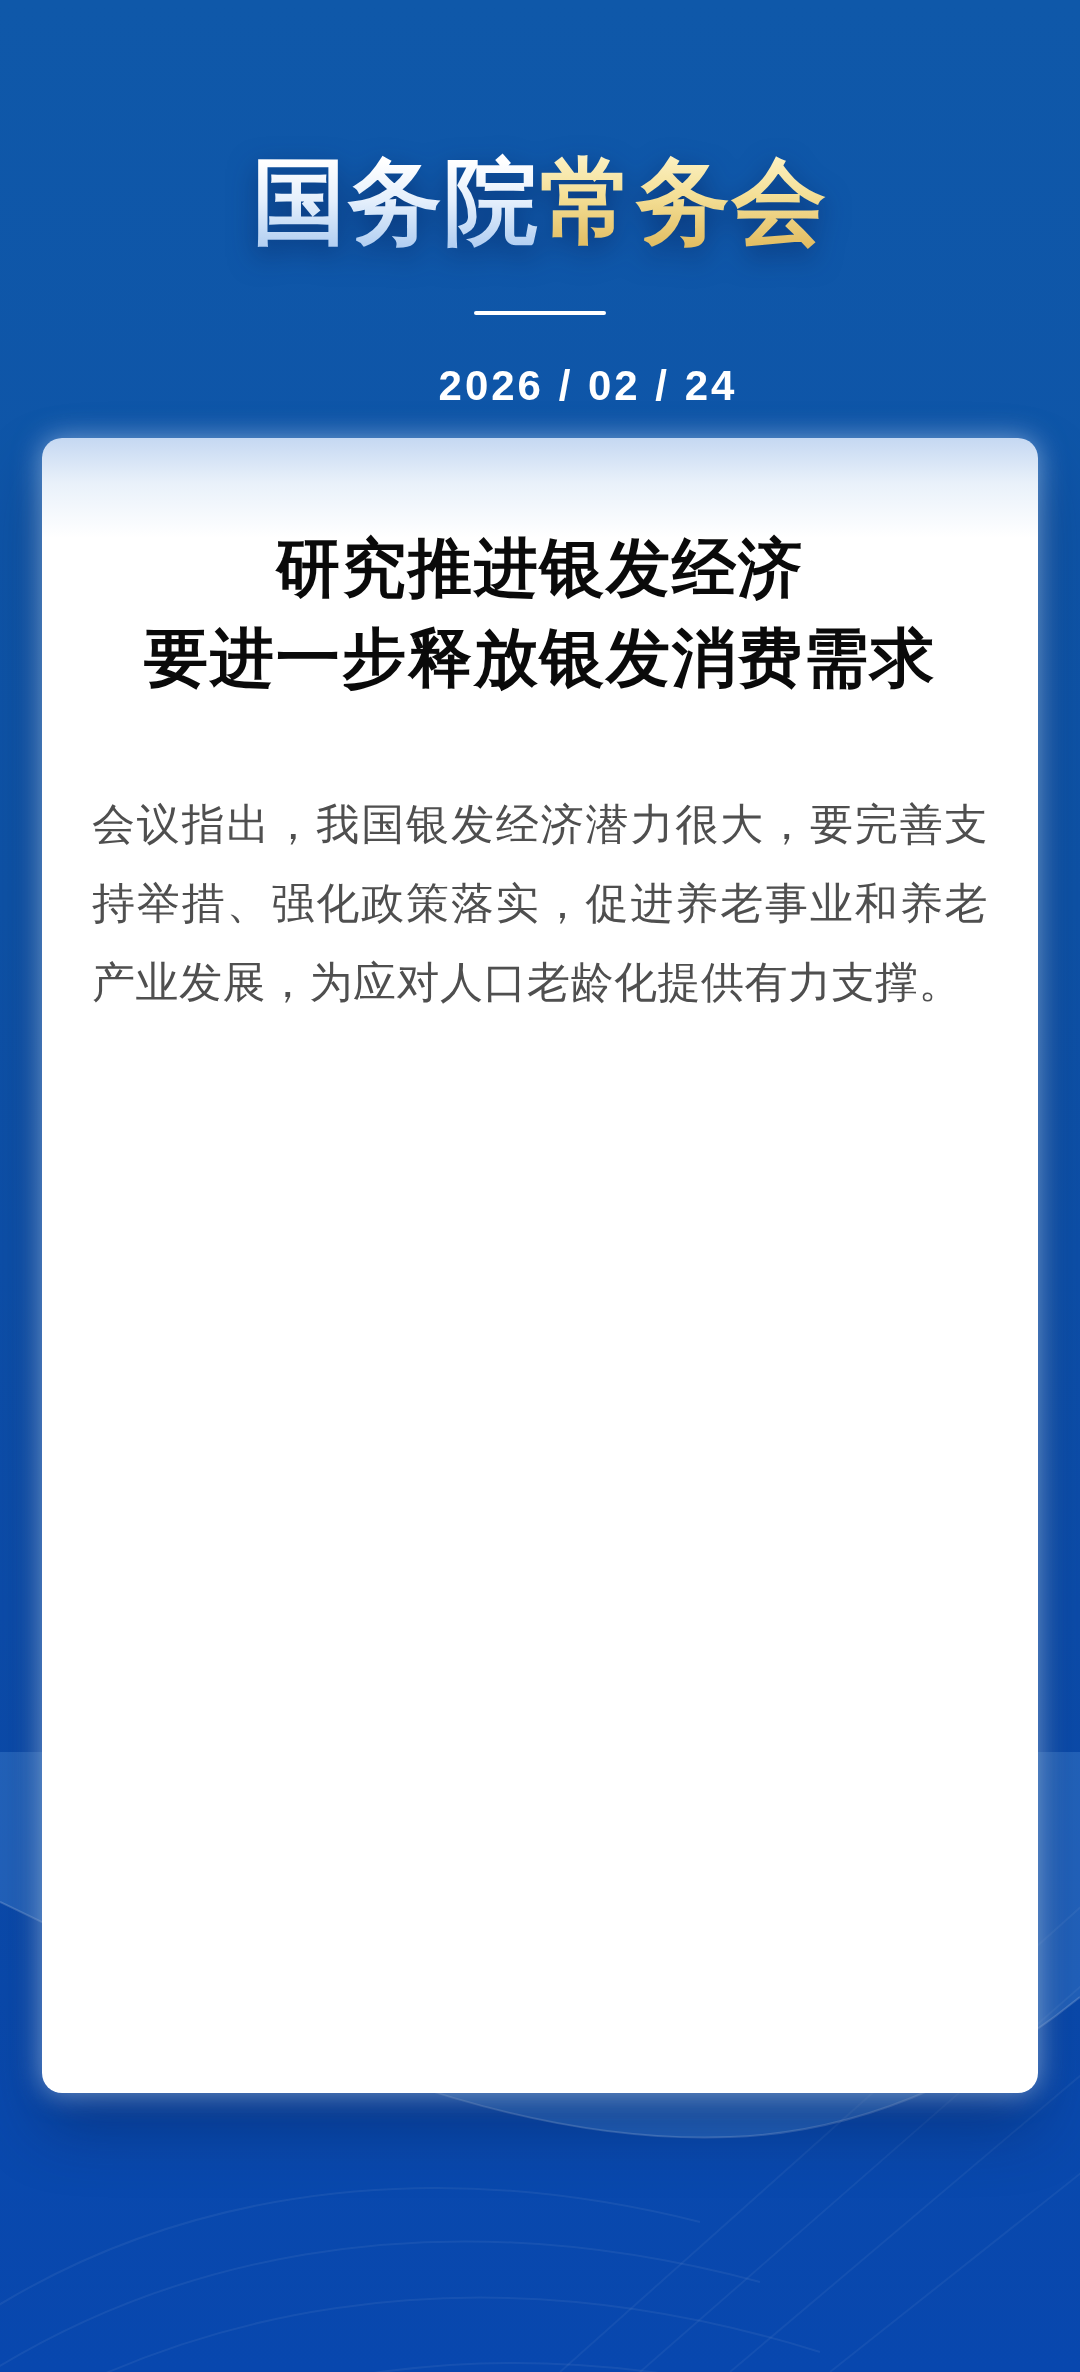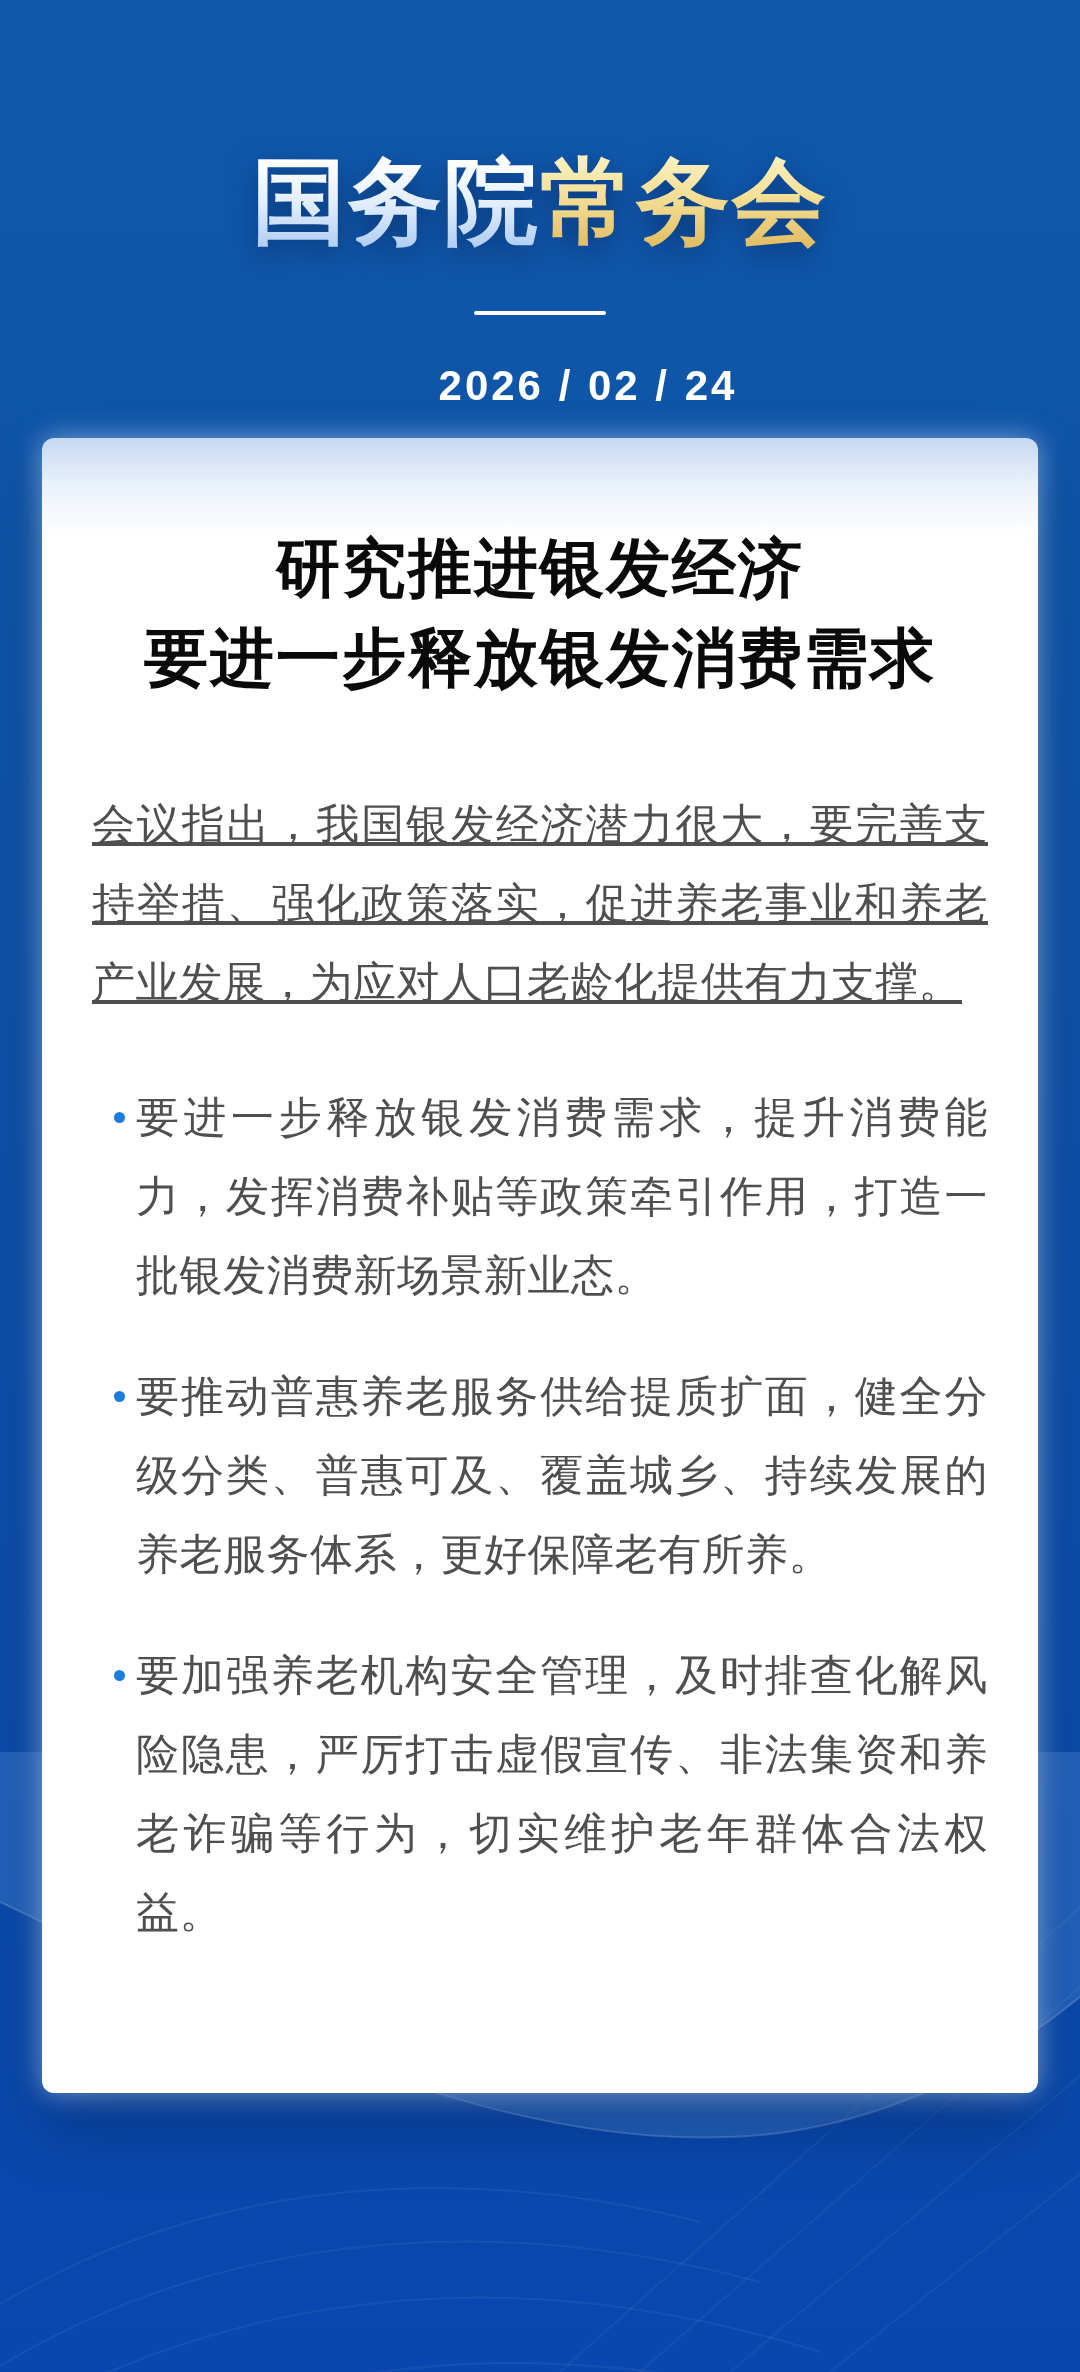--- a/index.html
+++ b/index.html
@@ -41,42 +41,41 @@
   .date {
     position:absolute; top:362px; left:0; width:100%;
     font-size:42px; font-weight:700; color:#ffffff;
     letter-spacing:3px;
     margin-left:48px;
   }
 
   .card {
     position:absolute; top:438px; left:42px; right:42px; height:1655px;
     box-sizing:border-box; padding:0 50px;
-    border-radius:12px;
+    border-radius:20px;
     background:linear-gradient(180deg,#c5d8f2 0px, #e9f1fa 45px, #ffffff 100px);
     box-shadow:0 0 28px rgba(178,208,243,0.65), 0 34px 64px rgba(4,24,70,0.38);
   }
 
   .card-title {
     margin:86px 0 0 0;
     text-align:center;
     font-family:"Liberation Serif", serif;
     font-weight:900;
     font-size:64px; line-height:90px;
     letter-spacing:2px;
     color:#0a0a0a;
   }
 
   .intro {
     margin:81px 0 0 0;
     font-size:43px; line-height:79px;
     color:#4f4f4f;
     text-align:justify;
     letter-spacing:0.5px;
-    text-decoration:underline;
   }
 
   .bullets { list-style:none; margin:56px 0 0 0; padding:0; }
   .bullets li {
     position:relative;
     margin-top:42px;
     padding-left:44px;
     font-size:43px; line-height:79px;
     color:#4f4f4f;
     text-align:justify;
@@ -116,20 +115,15 @@
     <h1 class="main-title"><span class="t-blue">国务院</span><span class="t-gold">常务会</span></h1>
     <div class="divider"></div>
     <div class="date">2026 / 02 / 24</div>
   </div>
 
   <div class="card">
     <h2 class="card-title"><span>研究推进银发经济</span><br><span>要进一步释放银发消费需求</span></h2>
 
     <p class="intro">会议指出，我国银发经济潜力很大，要完善支持举措、强化政策落实，促进养老事业和养老产业发展，为应对人口老龄化提供有力支撑。</p>
 
-    <ul class="bullets">
-      <li>要进一步释放银发消费需求，提升消费能力，发挥消费补贴等政策牵引作用，打造一批银发消费新场景新业态。</li>
-      <li>要推动普惠养老服务供给提质扩面，健全分级分类、普惠可及、覆盖城乡、持续发展的养老服务体系，更好保障老有所养。</li>
-      <li>要加强养老机构安全管理，及时排查化解风险隐患，严厉打击虚假宣传、非法集资和养老诈骗等行为，切实维护老年群体合法权益。</li>
-    </ul>
   </div>
 
 </div>
 
 </body></html>

